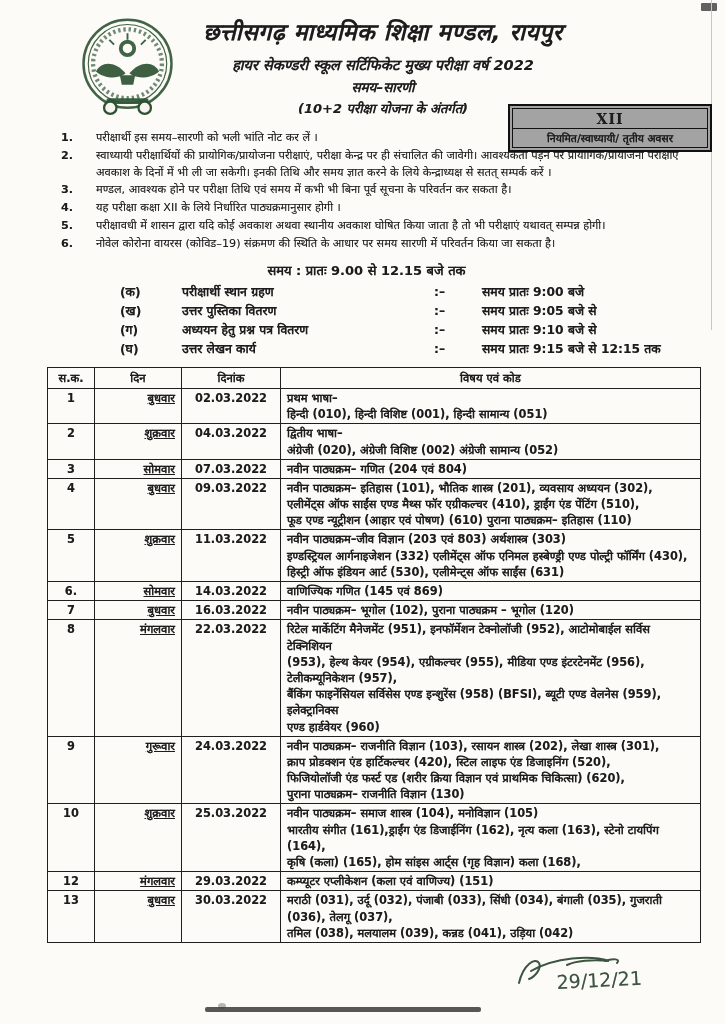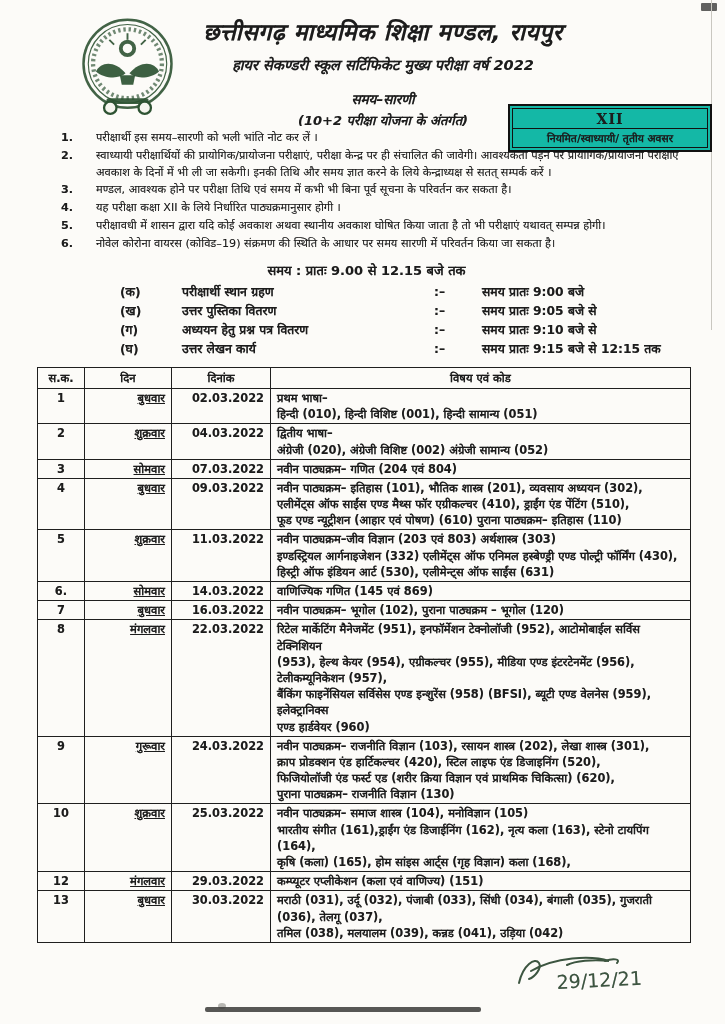--- a/index.html
+++ b/index.html
@@ -10,26 +10,26 @@
     text-shadow:0 0 .4px rgba(20,20,20,.35);
   }
   .page{position:relative;width:725px;height:1024px;}
 
   
   .header-area{position:relative;height:128px;font-style:italic;}
   .seal{position:absolute;left:70px;top:14px;width:115px;height:110px;}
   .titles{position:absolute;left:148px;top:18px;width:470px;text-align:center;}
   .org-name{font-size:23px;font-weight:bold;letter-spacing:.5px;line-height:1.25;}
   .exam-title{font-size:14.5px;font-weight:bold;margin-top:7px;}
-  .tt-label{font-size:13.5px;font-weight:bold;margin-top:16px;}
+  .tt-label{font-size:13.5px;font-weight:bold;margin-top:4px;}
   .scheme{font-size:13px;font-weight:bold;margin-top:3px;}
 
   .class-box{
     position:absolute;left:508px;top:104px;width:196px;
-    border:2.5px solid #111;background:#14b8a6;padding:2px;z-index:3;
+    border:2.5px solid #111;background:#a3a3a3;padding:2px;z-index:3;
   }
   .class-box-inner{border:1.2px solid #111;}
   .class-label{font-size:14px;font-weight:bold;text-align:center;padding:2px 0 1px;font-family:"DejaVu Serif",serif;letter-spacing:1px;}
   .class-cat{border-top:1.2px solid #111;font-size:10.6px;font-weight:bold;text-align:center;padding:2px 1px;}
 
   
   .notes{margin:2px 0 0 44px;width:660px;}
   .notes-heading{font-size:12px;font-weight:bold;}
   .note-row{display:flex;font-size:11.2px;line-height:1.5;margin-top:1px;}
   .note-num{width:52px;padding-left:17px;box-sizing:border-box;font-weight:bold;flex:none;}
@@ -38,26 +38,26 @@
   
   .time-banner{margin-top:8px;text-align:center;font-size:13px;font-weight:bold;padding-left:8px;}
   .schedule{margin:4px 0 0 120px;font-size:12.3px;font-weight:bold;}
   .sched-row{display:flex;line-height:1.55;}
   .sched-label{width:62px;flex:none;}
   .sched-item{width:252px;flex:none;}
   .sched-sep{width:48px;flex:none;}
   .sched-value{flex:1;}
 
   
-  table.tt{border-collapse:collapse;margin:8px 0 0 37px;width:654px;font-size:11.4px;}
+  table.tt{border-collapse:collapse;margin:8px 0 0 47px;width:654px;font-size:11.4px;}
   table.tt th,table.tt td{border:1.6px solid #1f1f1f;padding:1px 6px;vertical-align:top;line-height:1.42;}
   table.tt th{font-weight:bold;text-align:center;padding:2px 4px;}
   td.c-sn{width:34px;text-align:center;font-weight:bold;}
   td.c-day{width:74px;text-align:right;font-weight:bold;text-decoration:underline;}
-  td.c-date{width:86px;text-align:right;font-weight:bold;}
+  td.c-date{width:86px;text-align:center;font-weight:bold;}
   td.c-sub{white-space:pre-line;font-weight:bold;}
 
   
   .sig-block{width:250px;margin:6px 30px 0 auto;text-align:center;position:relative;}
   .sig-svg{display:block;margin:0 auto 0 60px;}
 
   
   .artifact-top-right{position:absolute;left:701px;top:3px;width:16px;height:8px;background:#2e2e2e;opacity:.75;border-radius:1px;}
   .artifact-right-edge{position:absolute;left:711px;top:0;width:1px;height:330px;background:#c9c7c0;}
   .artifact-bottom-line{position:absolute;left:205px;top:1007px;width:276px;height:5px;background:#3a3a38;opacity:.85;border-radius:2px;}

